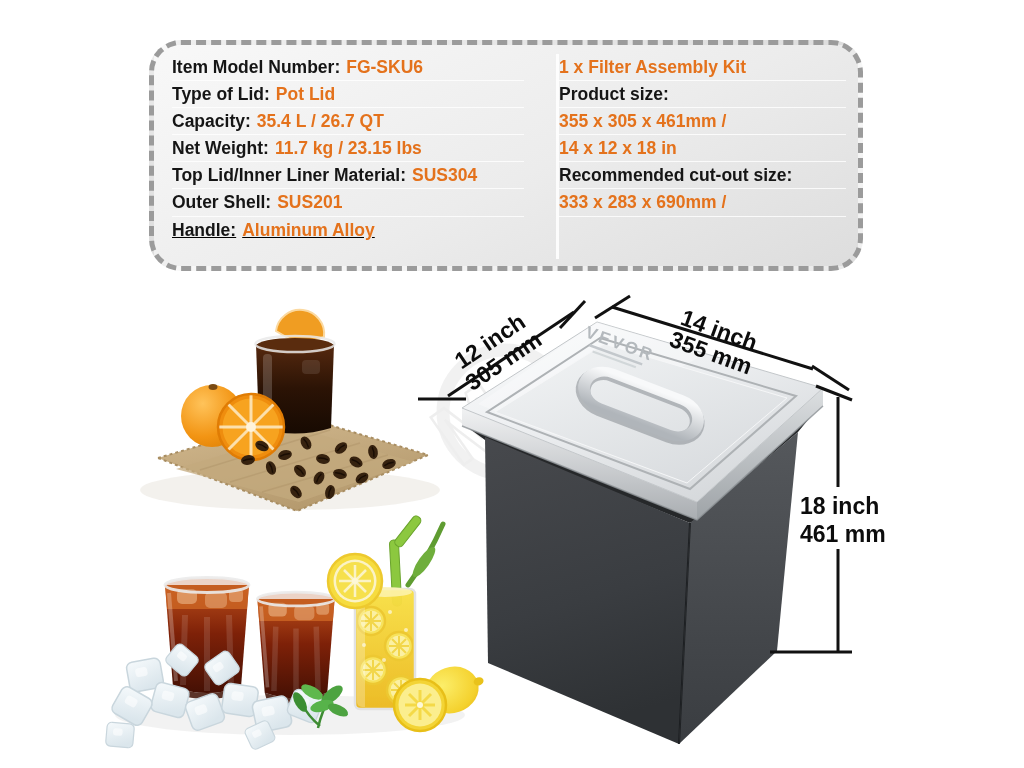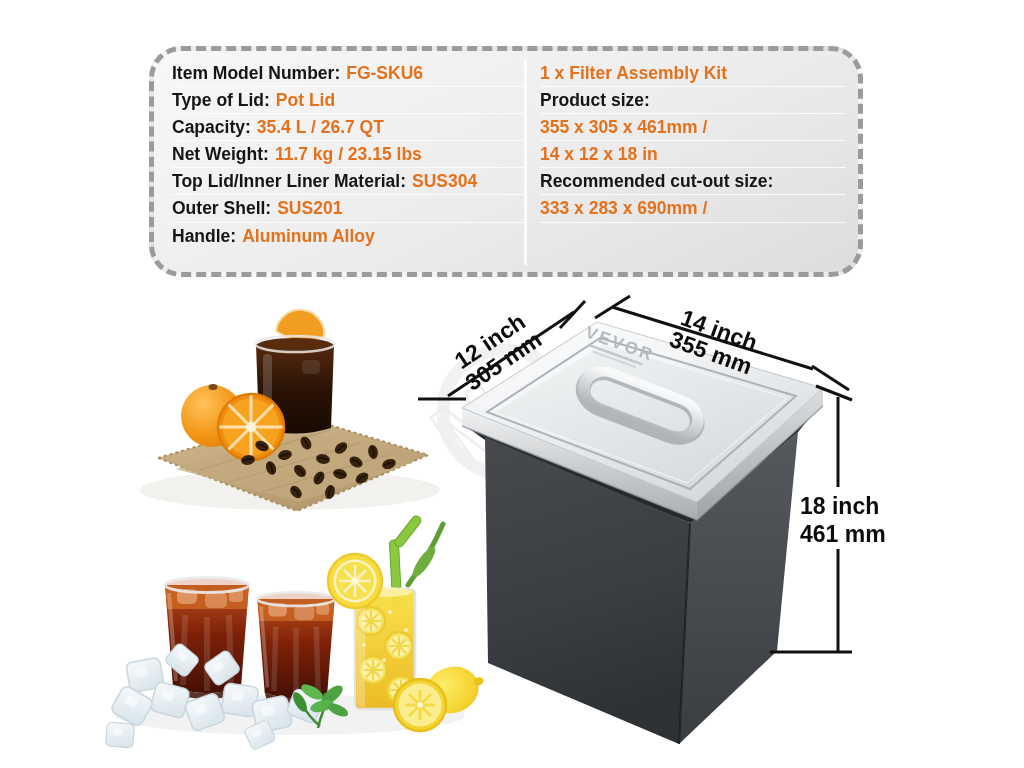--- a/index.html
+++ b/index.html
@@ -1,30 +1,30 @@
 <!DOCTYPE html>
 <html><head>
 <meta charset="utf-8">
 <style>
   html,body{margin:0;padding:0;background:#ffffff;}
   #canvas{position:relative;width:1024px;height:768px;overflow:hidden;background:#ffffff;
           font-family:"Liberation Sans",sans-serif;}
   #scene{position:absolute;left:0;top:0;width:1024px;height:768px;}
 
   
-  .spec-box{position:absolute;left:149px;top:46px;width:714px;height:231px;
+  .spec-box{position:absolute;left:149px;top:40px;width:714px;height:231px;
     box-sizing:border-box;border:5px dashed #9b9b9b;border-radius:32px;
     background:linear-gradient(155deg,#f8f8f8 0%,#ececec 55%,#dddddd 100%);
-    display:flex;padding:9px 12px 7px 18px;}
+    display:flex;padding:9px 12px 7px 18px;gap:32px;}
   .col{display:flex;flex-direction:column;}
   .col.left{width:352px;}
-  .col.right{flex:1;border-left:3px solid rgba(255,255,255,0.85);padding-left:13px;}
+  .col.right{flex:1;border-left:3px solid rgba(255,255,255,0.85);}
   .row{height:26.1px;line-height:26.3px;font-size:17.5px;font-weight:bold;white-space:nowrap;
        border-bottom:1px solid rgba(255,255,255,0.8);}
-  .col.left .row:last-child{border-bottom:none;}
+  .col.left .row:last-child{border-bottom:none;text-decoration:underline;}
   .lbl{color:#151515;}
   .lbl:not(:empty){margin-right:6px;}
   .val{color:#e4721c;}
 
   
   .dim{font:bold 23px "Liberation Sans",sans-serif;fill:#0c0c0c;}
   .logo{font:bold 17px "Liberation Sans",sans-serif;fill:#b4b9bd;letter-spacing:2.5px;}
   .wm{font:bold 84px "Liberation Sans",sans-serif;fill:none;stroke:#e7e7e7;stroke-width:2.5px;}
 </style>
 </head>

